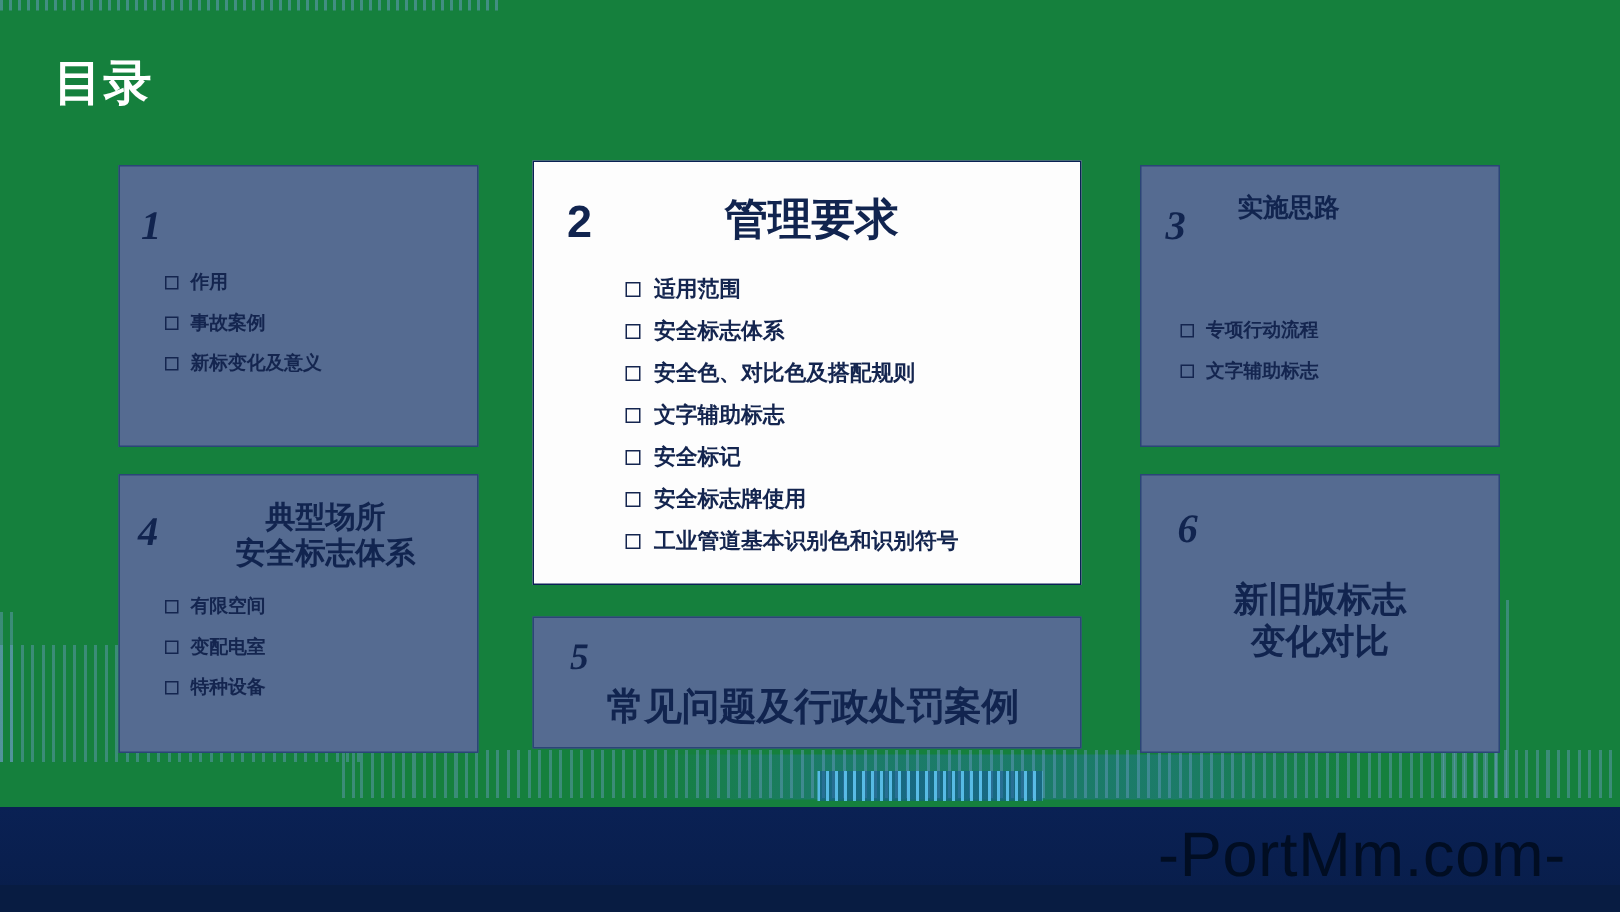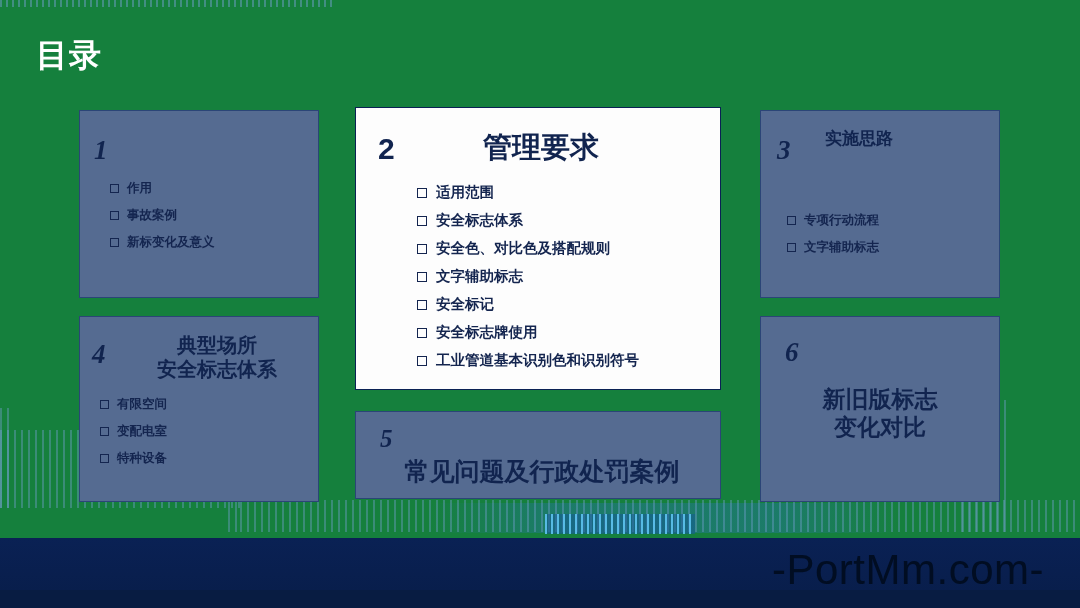--- a/index.html
+++ b/index.html
@@ -151,21 +151,21 @@
   #card-3 .card-title { font-size: 17px; padding-right: 20px; text-align: left; }
   #card-3 .bullets { margin-top: 48px; padding-left: 26px; }
   #card-3 .bullets li { font-size: 12.5px; margin-bottom: 10px; }
   #card-3 .bx { width: 9px; height: 9px; margin-right: 8px; }
 
   
   #card-4 { left: 79px; top: 316px; width: 240px; height: 186px; }
   #card-4 .card-head { padding: 16px 14px 0 12px; }
   #card-4 .card-num { font-size: 27px; width: 42px; padding-top: 8px; }
   #card-4 .card-title { font-size: 20px; padding-right: 4px; }
-  #card-4 .bullets { margin-top: 14px; padding-left: 20px; }
+  #card-4 .bullets { margin-top: 14px; padding-left: 30px; }
   #card-4 .bullets li { font-size: 12.5px; margin-bottom: 10px; }
   #card-4 .bx { width: 9px; height: 9px; margin-right: 8px; }
 
   
   #card-5 { left: 355px; top: 411px; width: 366px; height: 88px;
             display: block; }
   #card-5 .card-num { font-size: 25px; position: absolute;
                       left: 24px; top: 14px; }
   #card-5 .card-title { font-size: 25px; position: absolute;
                         left: 0; right: 0; top: 44px; text-align: center;

